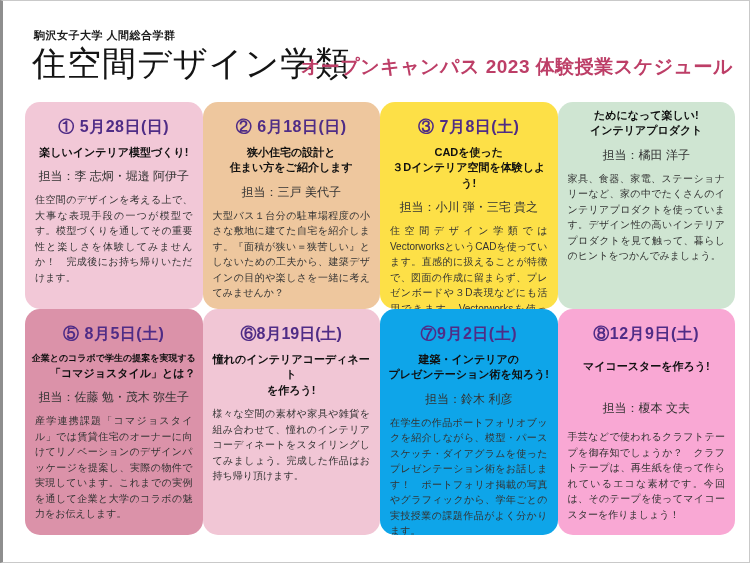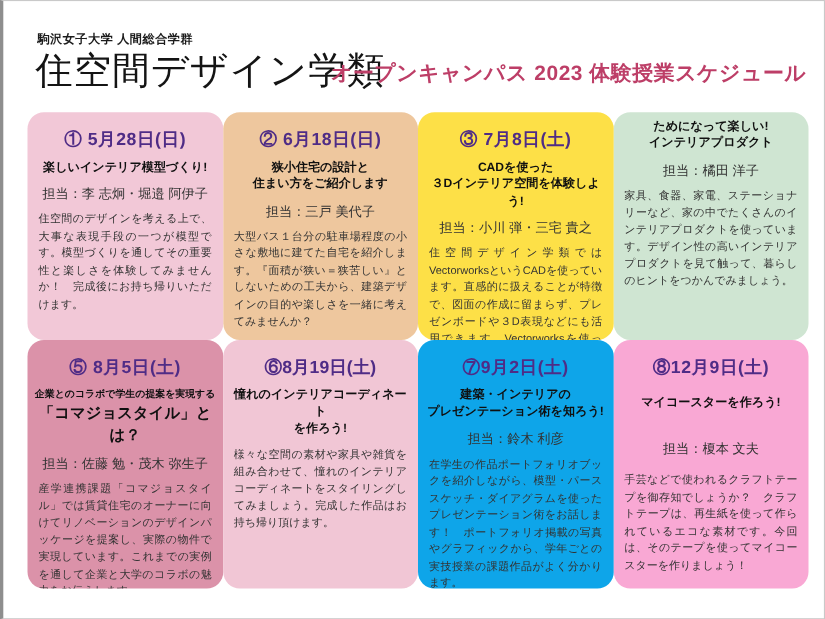--- a/index.html
+++ b/index.html
@@ -61,21 +61,21 @@
   .instructor{
     margin:0 0 7px;
     font-size:12px;color:#333333;
   }
   .desc{
     margin:0;
     font-size:10px;color:#333333;
     line-height:1.55;text-align:justify;
   }
   
-  .c5 .title{font-size:14px;margin-top:1px;}
+  .c5 .title{font-size:11px;margin-top:1px;text-align:right;}
   .c6 .date{letter-spacing:0;}
   .c8 .title{margin:14px 0 26px;}
   .c8 .instructor{margin-bottom:12px;}
   .c1 .desc,.c2 .desc,.c4 .desc{margin-top:2px;}
 </style>
 </head>
 <body>
 
 <div class="page">
 

